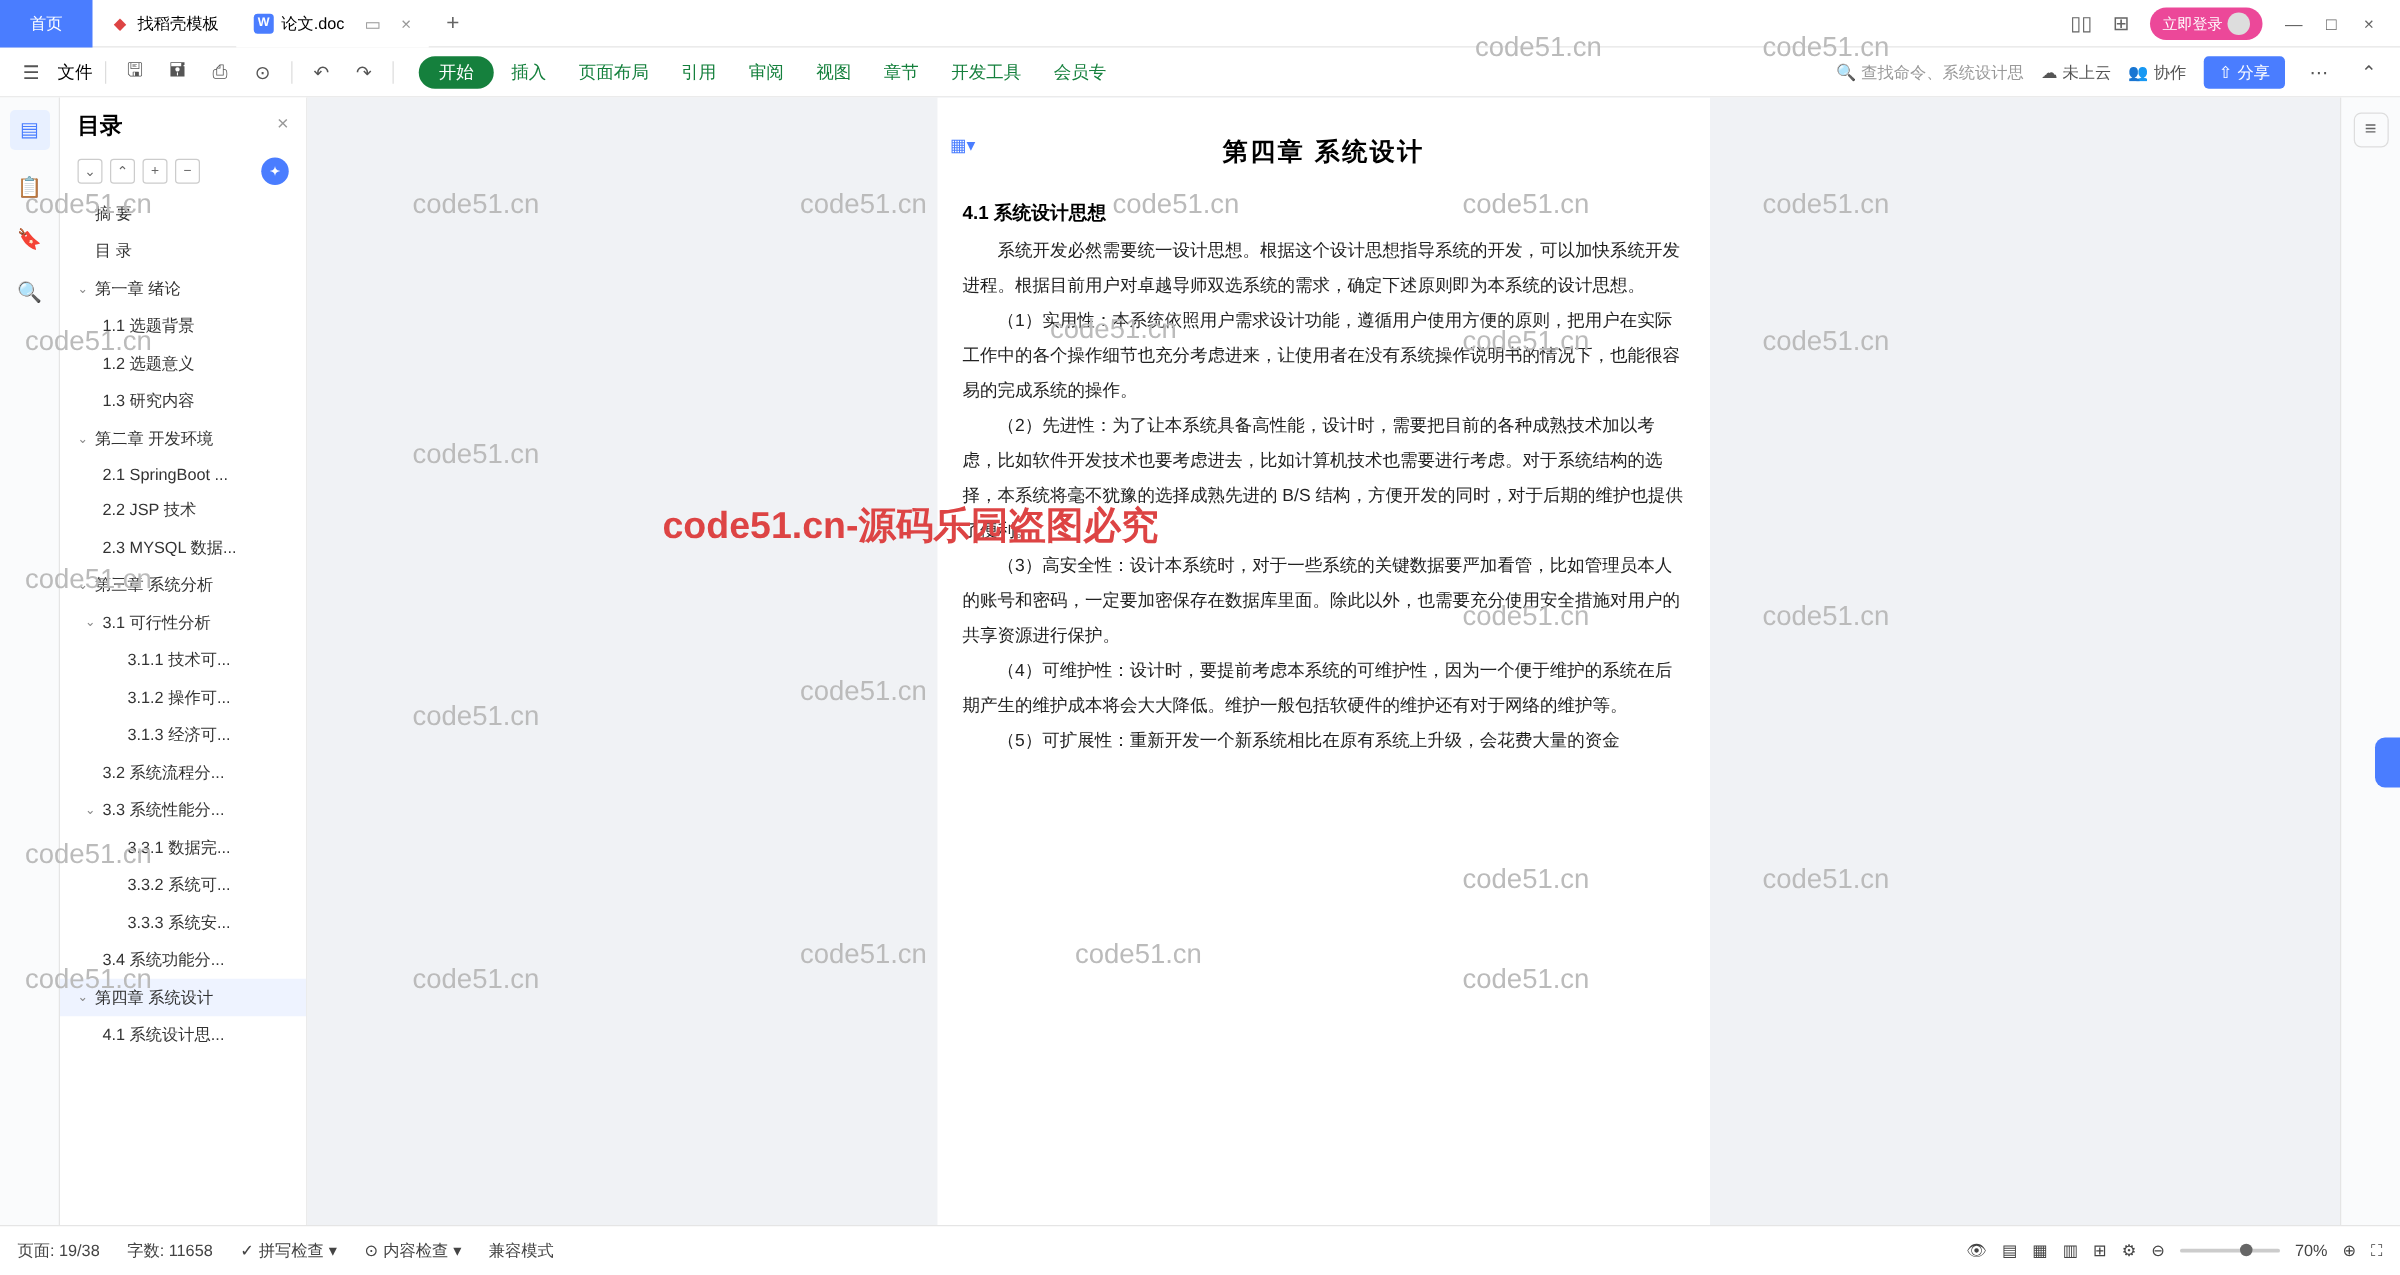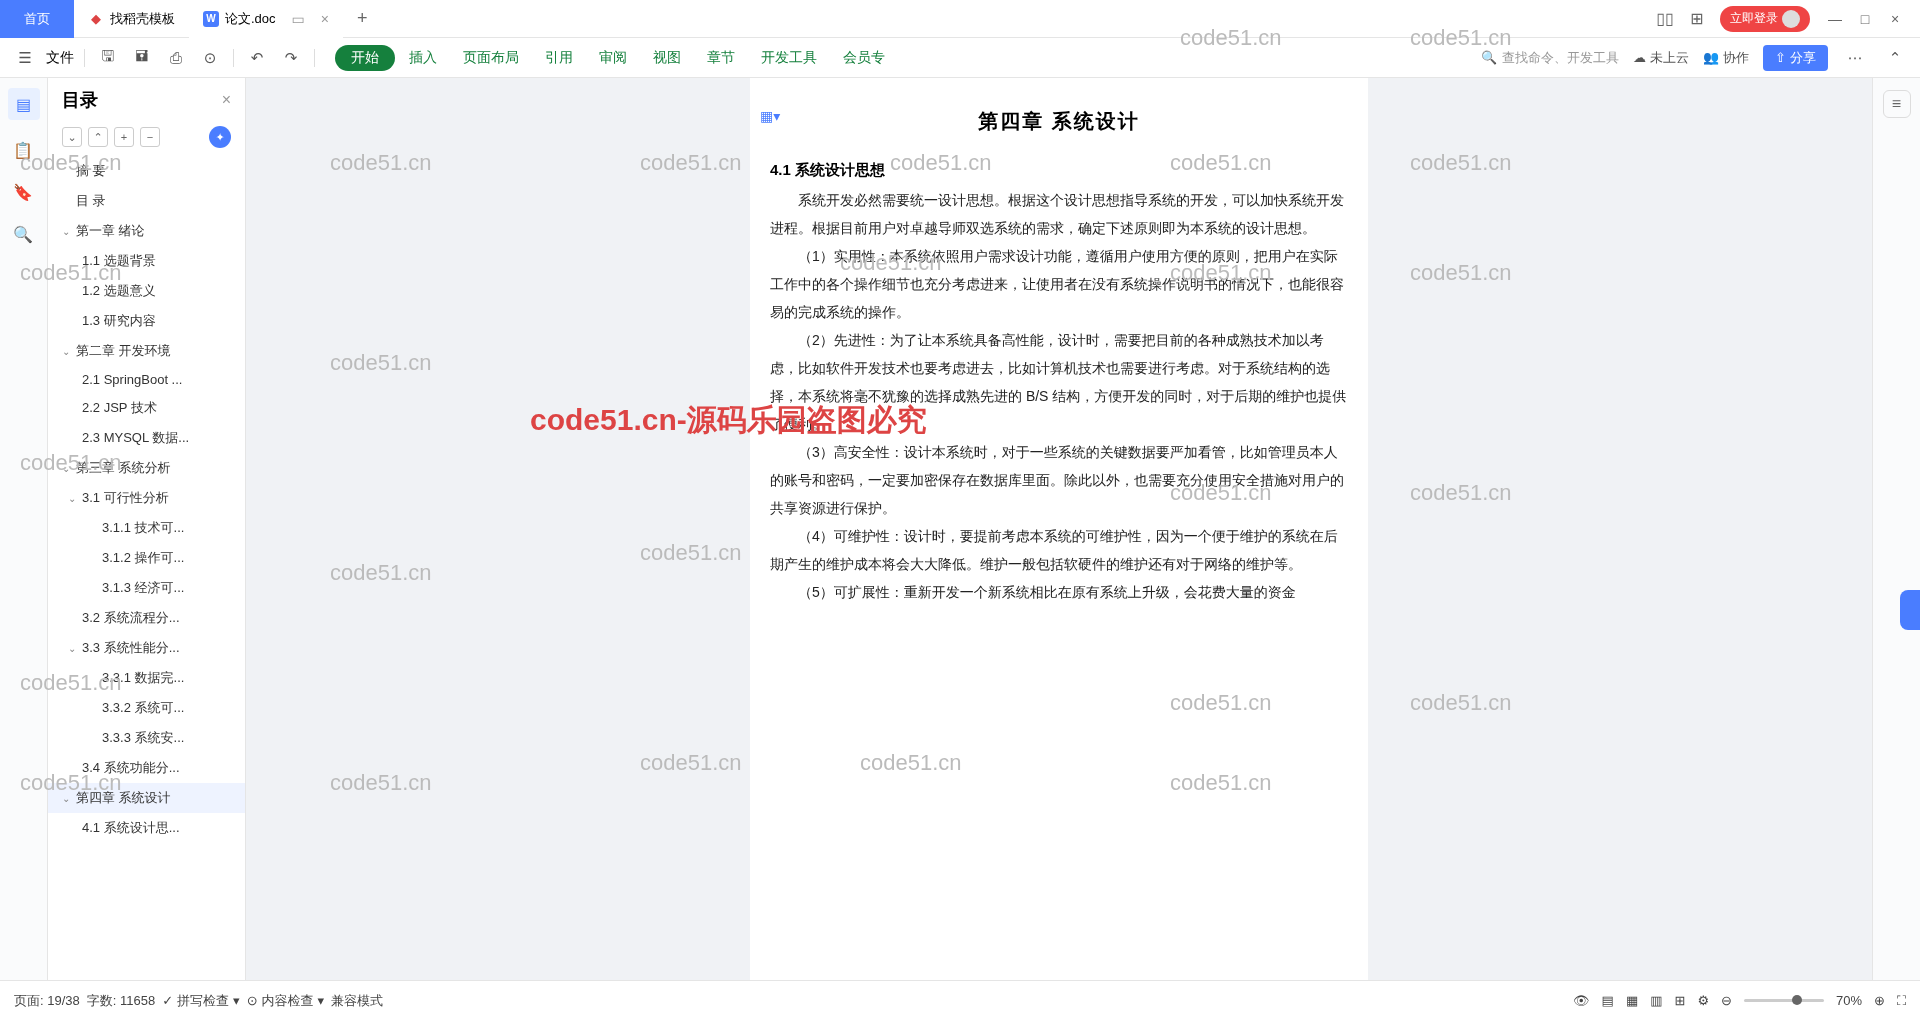--- a/index.html
+++ b/index.html
@@ -7,21 +7,21 @@
 .titlebar{height:38px;background:#fff;display:flex;align-items:center;border-bottom:1px solid #e5e5e5}
 .tab{height:38px;display:flex;align-items:center;padding:0 14px;gap:6px;font-size:13px;cursor:pointer;position:relative}
 .tab.home{background:#4a7dff;color:#ffffff;padding:0 24px}
 .tab.active{background:#fff}
 .tab-icon{width:16px;height:16px;display:flex;align-items:center;justify-content:center}
 .tab .close{font-size:14px;color:#999;margin-left:10px}
 .tab .dual{color:#999;margin-left:10px;font-size:14px}
 .tab.new{padding:0 14px;font-size:18px;color:#666}
 .titlebar-right{margin-left:auto;display:flex;align-items:center;gap:14px;padding-right:14px}
 .tr-icon{width:18px;height:18px;color:#666;cursor:pointer;display:flex;align-items:center;justify-content:center}
-.login-btn{background:#ef4444;color:#fff;padding:4px 10px;border-radius:14px;font-size:12px;display:flex;align-items:center;gap:4px}
+.login-btn{background:#ec4899;color:#fff;padding:4px 10px;border-radius:14px;font-size:12px;display:flex;align-items:flex-end;gap:4px}
 .avatar{width:18px;height:18px;border-radius:50%;background:#ddd}
 .winctrl{display:flex;gap:8px}
 .winctrl span{width:22px;text-align:center;color:#666;cursor:pointer;font-size:14px}
 .toolbar{height:40px;display:flex;align-items:center;padding:0 12px;border-bottom:1px solid #e5e5e5;gap:8px}
 .tb-icon{width:26px;height:26px;display:flex;align-items:center;justify-content:center;color:#555;cursor:pointer;font-size:15px}
 .tb-sep{width:1px;height:18px;background:#ddd;margin:0 2px}
 .menus{display:flex;gap:2px;margin-left:10px}
 .menu{padding:4px 12px;font-size:14px;color:#15803d;cursor:pointer;border-radius:4px}
 .menu.start{background:#15803d;color:#fff;border-radius:14px;padding:4px 16px}
 .toolbar-right{margin-left:auto;display:flex;align-items:center;gap:14px}
@@ -50,21 +50,21 @@
 .oi.l3{padding-left:54px}
 .document{flex:1;background:#f0f2f5;display:flex;justify-content:center;overflow:hidden;position:relative}
 .page{width:618px;background:#fff;margin-top:0;padding:30px 0;position:relative}
 .page-icon{position:absolute;left:10px;top:30px;color:#4a7dff;font-size:14px}
 .doc-title{text-align:center;font-size:20px;font-weight:bold;margin-bottom:26px;letter-spacing:2px;padding:0 40px}
 .doc-p{font-size:14px;line-height:2;text-indent:2em;color:#222;padding:0 20px}
 .doc-h{font-size:15px;font-weight:bold;margin:20px 0 6px;padding:0 20px}
 .rightbar{width:48px;background:#fafbfc;border-left:1px solid #e5e5e5;padding-top:12px;display:flex;flex-direction:column;align-items:center}
 .rb-icon{width:28px;height:28px;border:1px solid #ddd;border-radius:6px;display:flex;align-items:center;justify-content:center;color:#666;cursor:pointer}
 .side-tab{position:absolute;right:0;top:590px;width:20px;height:40px;background:#4a7dff;border-radius:8px 0 0 8px}
-.statusbar{height:40px;border-top:1px solid #e5e5e5;display:flex;align-items:center;padding:0 14px;font-size:13px;color:#444;gap:7px}
+.statusbar{height:40px;border-top:1px solid #e5e5e5;display:flex;align-items:center;padding:0 14px;font-size:13px;color:#444;gap:22px}
 .sb-item{display:flex;align-items:center;gap:4px;cursor:pointer}
 .sb-right{margin-left:auto;display:flex;align-items:center;gap:12px}
 .zoom-slider{width:80px;height:3px;background:#ccc;border-radius:2px;position:relative}
 .zoom-thumb{position:absolute;width:10px;height:10px;background:#666;border-radius:50%;top:-4px;left:48px}
 .watermark{position:absolute;color:#d44;font-size:30px;font-weight:bold;pointer-events:none;z-index:100;white-space:nowrap}
 .wm-grey{position:absolute;color:#bbb;font-size:22px;pointer-events:none;z-index:5}
 </style>
 </head>
 <body>
 
@@ -117,21 +117,21 @@
     <span class="menu">引用</span>
     <span class="menu">审阅</span>
     <span class="menu">视图</span>
     <span class="menu">章节</span>
     <span class="menu">开发工具</span>
     <span class="menu">会员专</span>
   </div>
   <div class="toolbar-right">
     <div class="search-box">
       <span>🔍</span>
-      <span>查找命令、开发工具</span>
+      <span>查找命令、系统设计思</span>
     </div>
     <div class="cloud">
         <span>☁</span>
         <span>未上云</span>
       </div>
     <div class="cloud">
         <span>👥</span>
         <span>协作</span>
       </div>
     <div class="share-btn">

